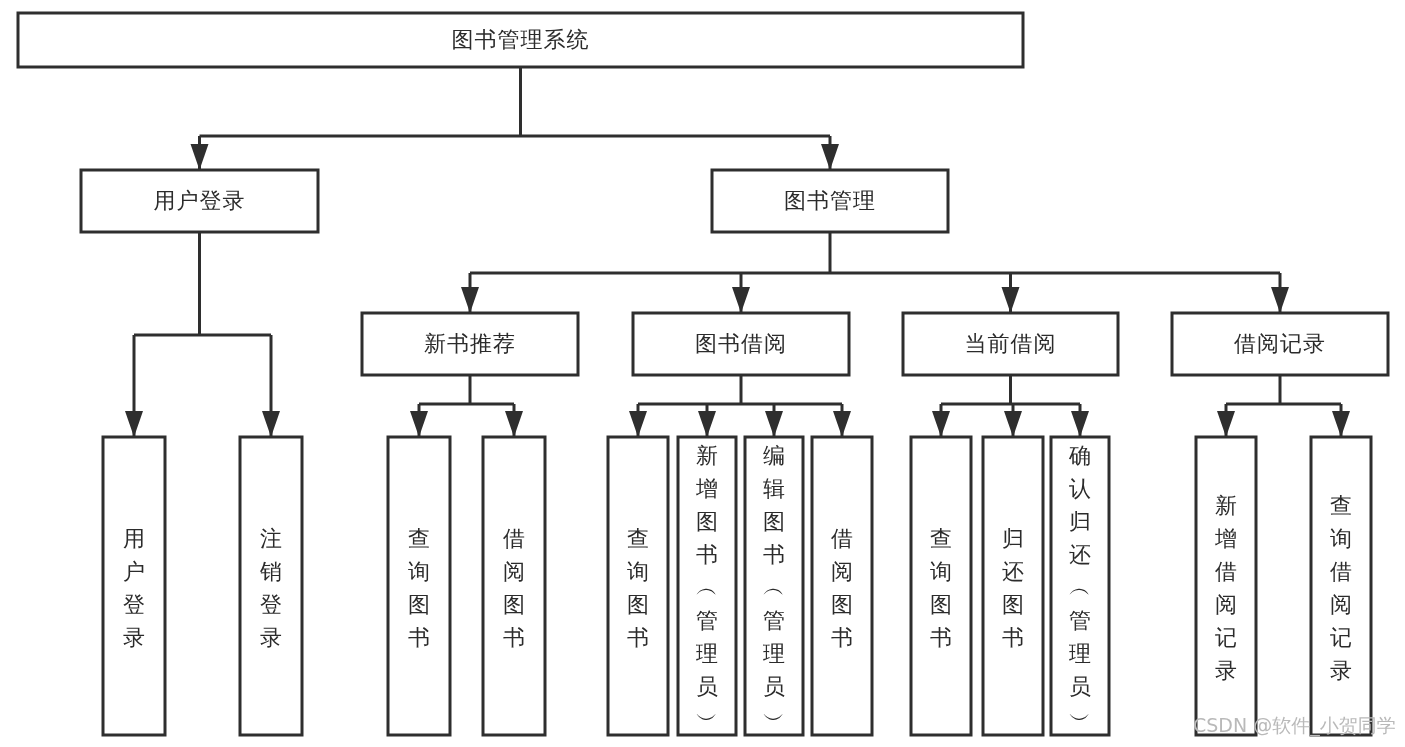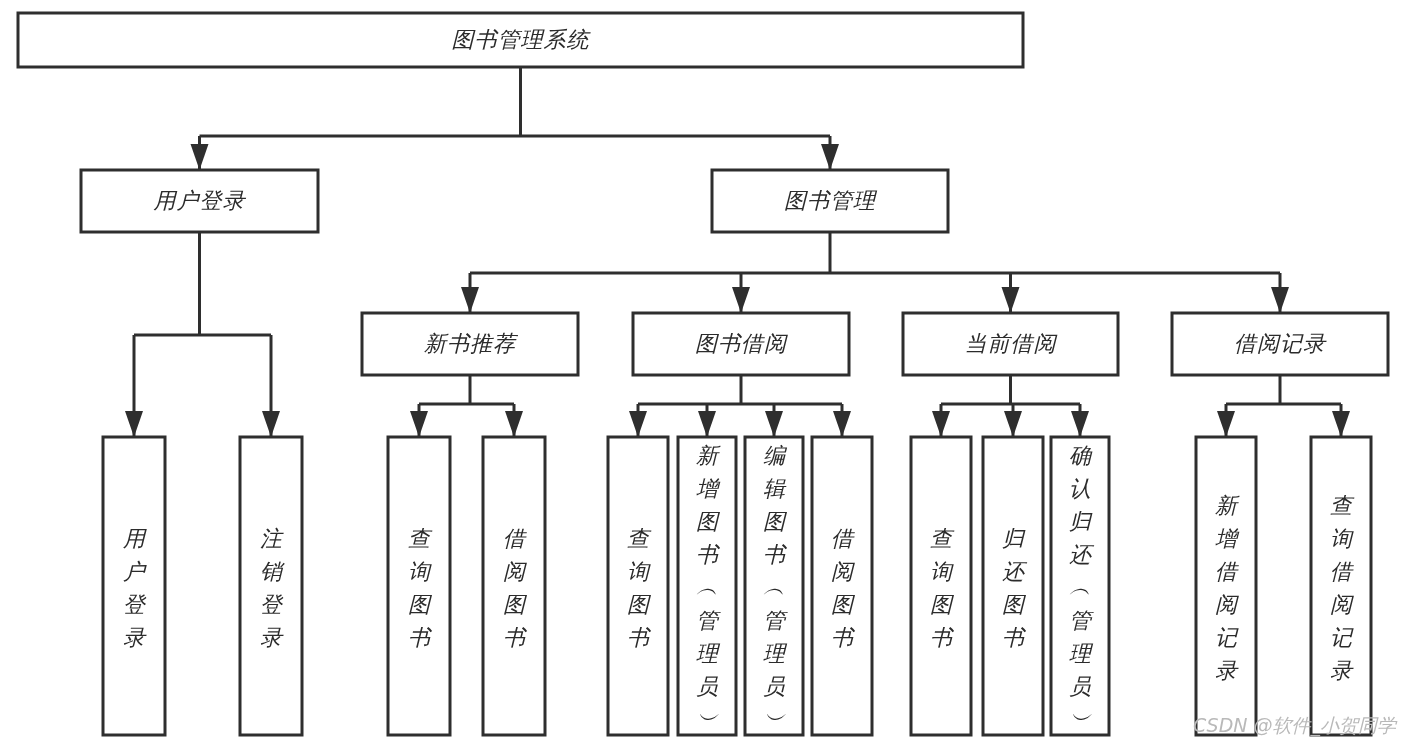--- a/index.html
+++ b/index.html
@@ -14,21 +14,20 @@
     overflow: hidden;
     font-family: "DejaVu Sans", "Liberation Sans", sans-serif;
     position: relative;
   }
   #diagram-root {
     position: absolute;
     left: 0;
     top: 0;
     width: 1405px;
     height: 747px;
-    font-style: italic;
   }
   svg.diagram-canvas {
     display: block;
     width: 1405px;
     height: 747px;
     background: #ffffff;
   }
   .node-box {
     fill: #ffffff;
     stroke: #2e2e2e;

